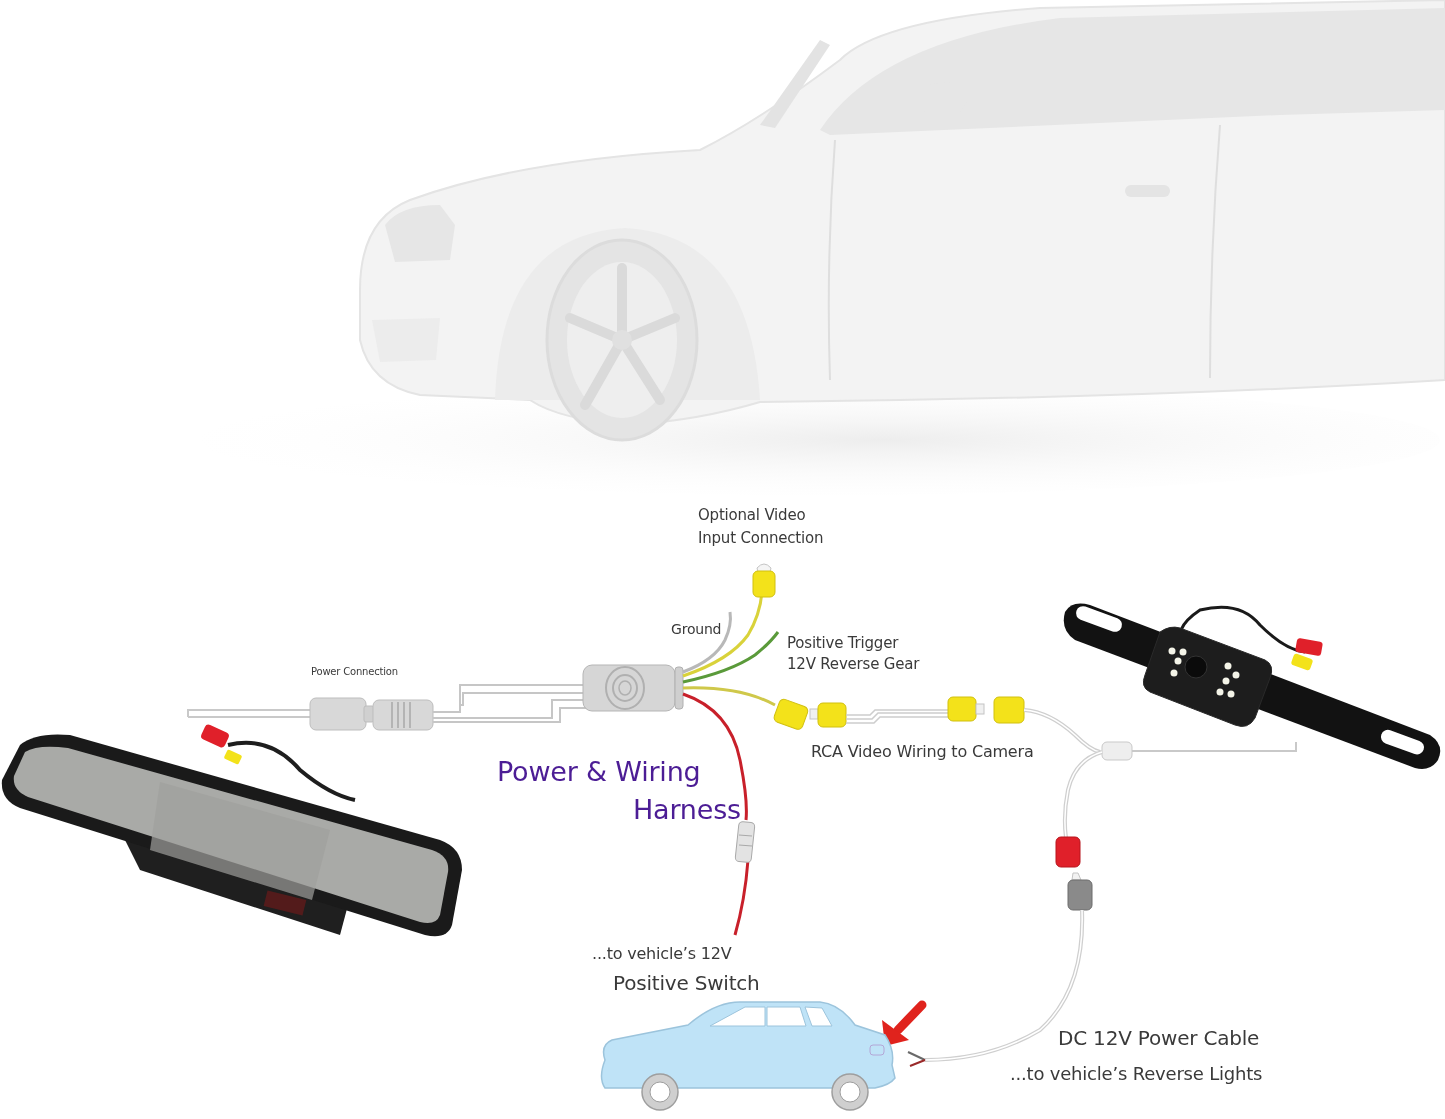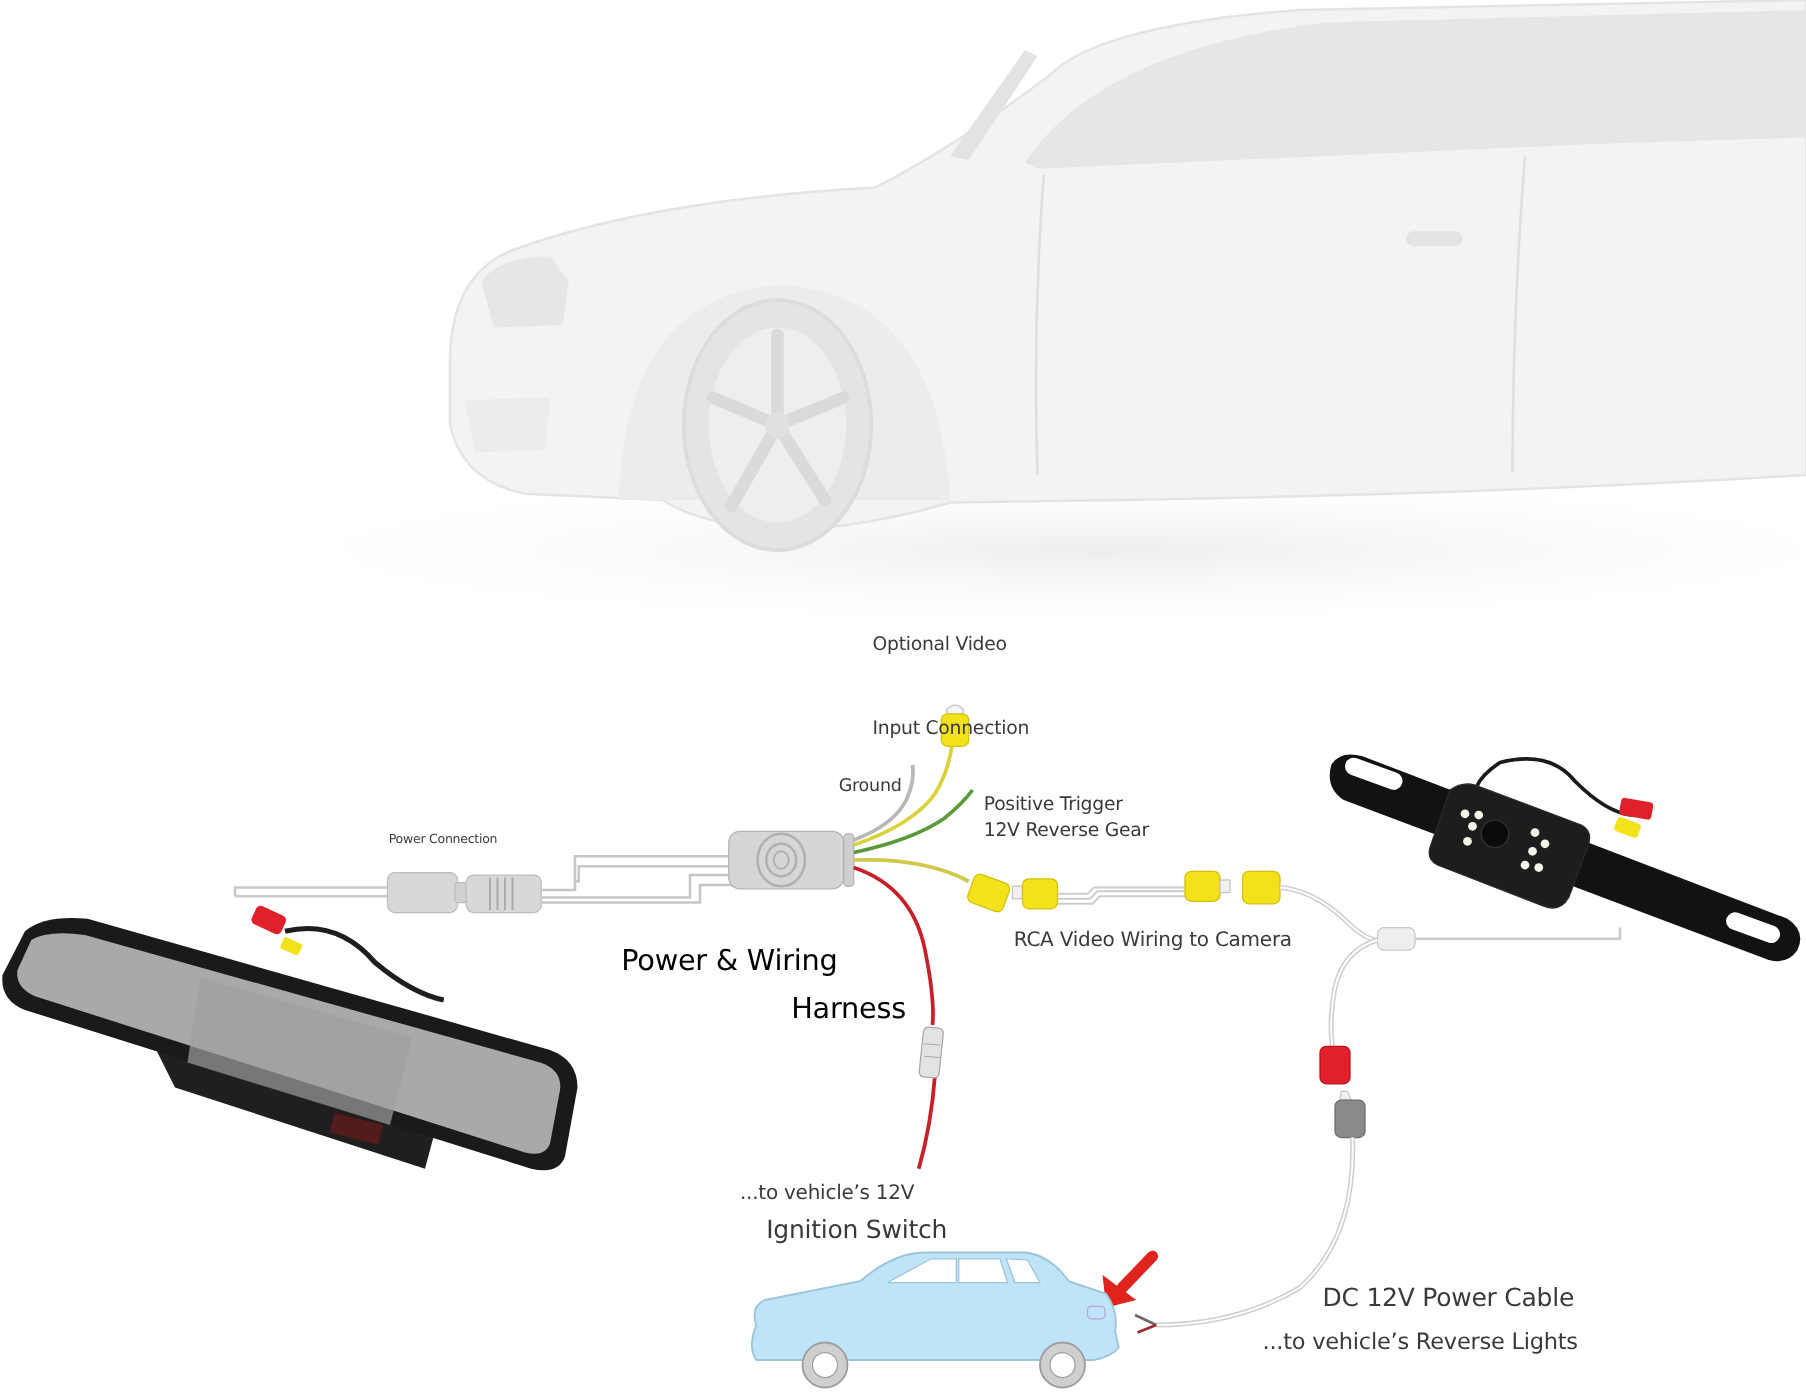--- a/index.html
+++ b/index.html
@@ -1,21 +1,21 @@
 <!DOCTYPE html>
 <html><head>
 <meta charset="utf-8">
 <style>
   html, body { margin: 0; padding: 0; background: #ffffff; }
   body { width: 1445px; height: 1119px; position: relative; overflow: hidden; font-family: "DejaVu Sans", "Liberation Sans", sans-serif; color: #2b2b2b; }
   .layer { position: absolute; left: 0; top: 0; }
   .label { position: absolute; white-space: nowrap; color: #3a3a3a; letter-spacing: -0.2px; }
   .lbl-sm { font-size: 15px; }
   .lbl-md { font-size: 18px; }
-  .lbl-lg { font-size: 23px; color: #000000; }
+  .lbl-lg { font-size: 27px; color: #4c1d95; }
   .lbl-xl { font-size: 20px; }
 </style>
 </head>
 <body>
 
 <svg class="layer" width="1445" height="500" viewBox="0 0 1445 500">
   <defs>
     <linearGradient id="shadowG" x1="0" y1="0" x2="0" y2="1">
       <stop offset="0" stop-color="#ececec"></stop>
       <stop offset="1" stop-color="#ffffff"></stop>
@@ -198,24 +198,24 @@
       <circle cx="1228" cy="666" r="3.5"></circle>
         <circle cx="1236" cy="675" r="3.5"></circle>
       <circle cx="1226" cy="681" r="3.5"></circle>
         <circle cx="1220" cy="692" r="3.5"></circle>
       <circle cx="1231" cy="694" r="3.5"></circle>
     </g>
   </g>
 </svg>
 
 <div class="label lbl-sm" style="left:698px; top:506px;">Optional Video</div>
-<div class="label lbl-sm" style="left:698px; top:529px;margin-top:44px;">Input Connection</div>
+<div class="label lbl-sm" style="left:698px; top:529px;">Input Connection</div>
 <div class="label lbl-sm" style="left:671px; top:604px; font-size:14px;margin-top:17px;">Ground</div>
 <div class="label lbl-sm" style="left:787px; top:611px;margin-top:44px;">12V Reverse Gear</div>
 <div class="label lbl-sm" style="left:787px; top:634px;">Positive Trigger</div>
 <div class="label lbl-sm" style="left:311px; top:666px; font-size:10px;">Power Connection</div>
 <div class="label lbl-lg" style="left:497px; top:756px;">Power &amp; Wiring</div>
 <div class="label lbl-lg" style="left:633px; top:794px;">Harness</div>
 <div class="label lbl-sm" style="left:811px; top:742px; font-size:16px;">RCA Video Wiring to Camera</div>
 <div class="label lbl-md" style="left:592px; top:944px; font-size:16px;">...to vehicle’s 12V</div>
-<div class="label lbl-md" style="left:613px; top:971px; font-size:20px;">Ignition Switch</div>
+<div class="label lbl-md" style="left:613px; top:971px; font-size:20px;">Positive Switch</div>
 <div class="label lbl-xl" style="left:1058px; top:1026px;">DC 12V Power Cable</div>
 <div class="label lbl-md" style="left:1010px; top:1063px;">...to vehicle’s Reverse Lights</div>
 
 </body></html>

